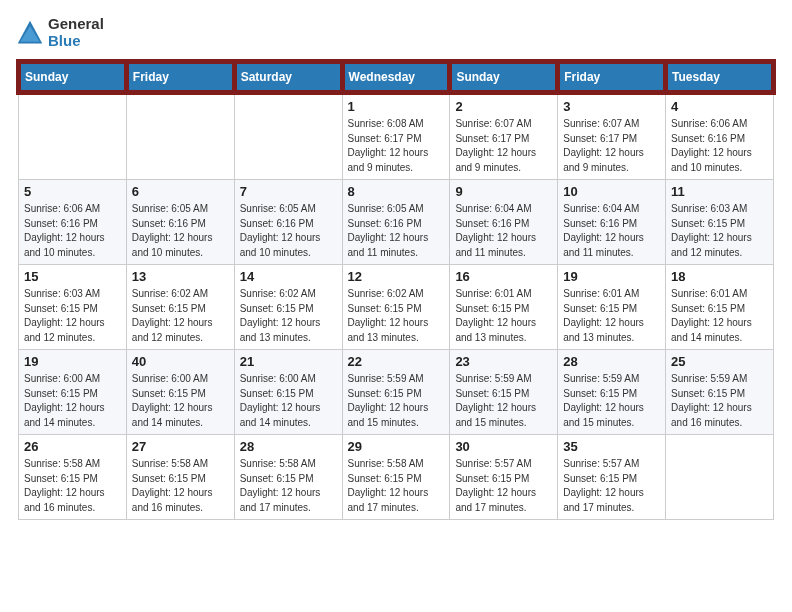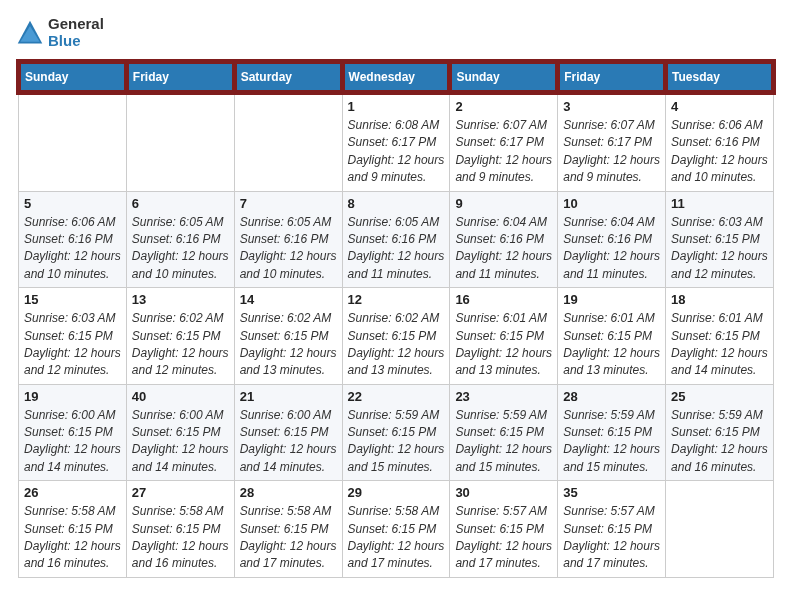--- a/index.html
+++ b/index.html
@@ -72,24 +72,23 @@
     .calendar tr:nth-child(even) td {
       background: #f5f7fa;
     }
     .day-num {
       font-size: 13px;
       font-weight: bold;
       margin-bottom: 3px;
       color: #222;
     }
     .day-info {
-      font-size: 12px;
+      font-size: 10px;
       line-height: 1.45;
       color: #333;
-      font-style: italic;
     }
     .empty-cell {
       background: #fff !important;
     }
   </style>
 </head>
 <body>
 
 <div class="header-area">
   <div class="logo">

